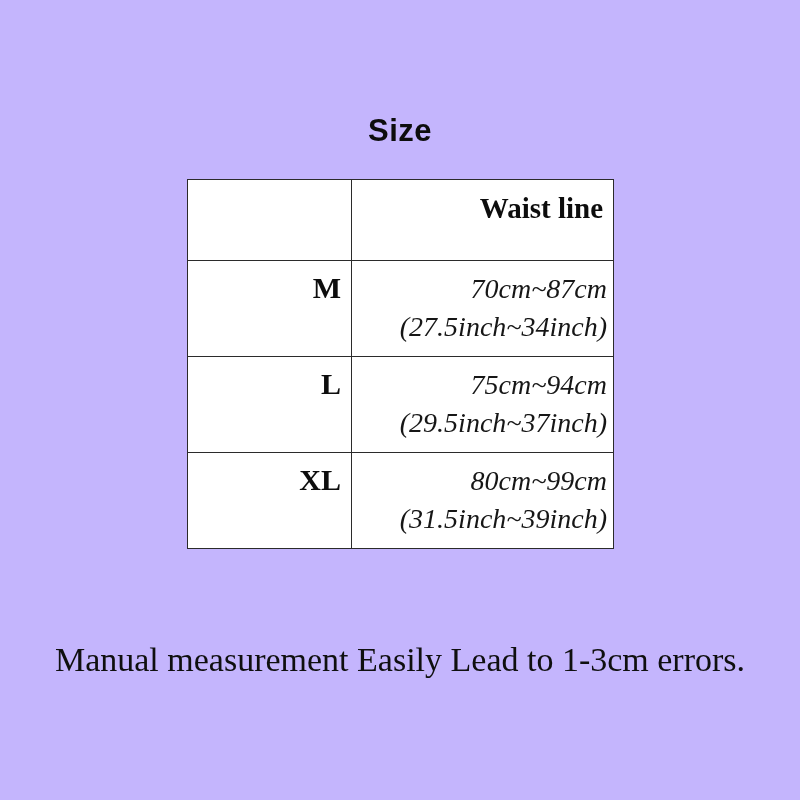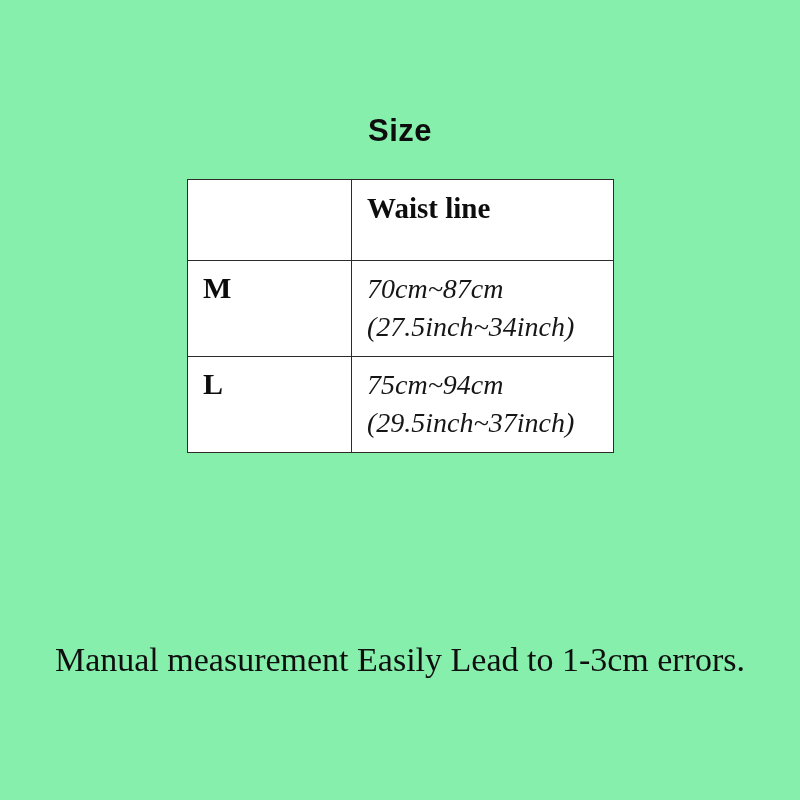--- a/index.html
+++ b/index.html
@@ -6,21 +6,21 @@
   html, body {
     width: 800px;
     background: #ffffff;
     font-family: "Liberation Serif", serif;
     color: #111111;
   }
   .page {
     position: relative;
     width: 800px;
     height: 800px;
-    background: #86efac;
+    background: #c4b5fd;
     overflow: hidden;
   }
   .title {
     position: absolute;
     top: 113px;
     left: 0;
     width: 800px;
     text-align: center;
     font-family: "Liberation Sans", sans-serif;
     font-weight: bold;
@@ -32,21 +32,21 @@
     position: absolute;
     left: 187px;
     top: 179px;
     border-collapse: collapse;
     table-layout: fixed;
     width: 426px;
   }
   table.size-table td, table.size-table th {
     border: 1.5px solid #2b2b2b;
     vertical-align: top;
-    text-align: left;
+    text-align: right;
     background: #ffffff;
   }
   col.c-size  { width: 164px; }
   col.c-waist { width: 262px; }
   tr.header-row th {
     height: 81px;
     font-size: 29px;
     font-weight: bold;
     padding: 12px 10px 0 15px;
     color: #0d0d0d;
@@ -102,18 +102,25 @@
       </tr>
 
       <tr class="data-row">
         <td class="size-cell">L</td>
         <td class="waist-cell">
           <div>75cm~94cm</div>
           <div>(29.5inch~37inch)</div>
         </td>
       </tr>
 
+      <tr class="data-row">
+        <td class="size-cell">XL</td>
+        <td class="waist-cell">
+          <div>80cm~99cm</div>
+          <div>(31.5inch~39inch)</div>
+        </td>
+      </tr>
     </tbody>
   </table>
 
   <div class="footer-note">Manual measurement Easily Lead to 1-3cm errors.</div>
 
 </div>
 
 </body></html>

